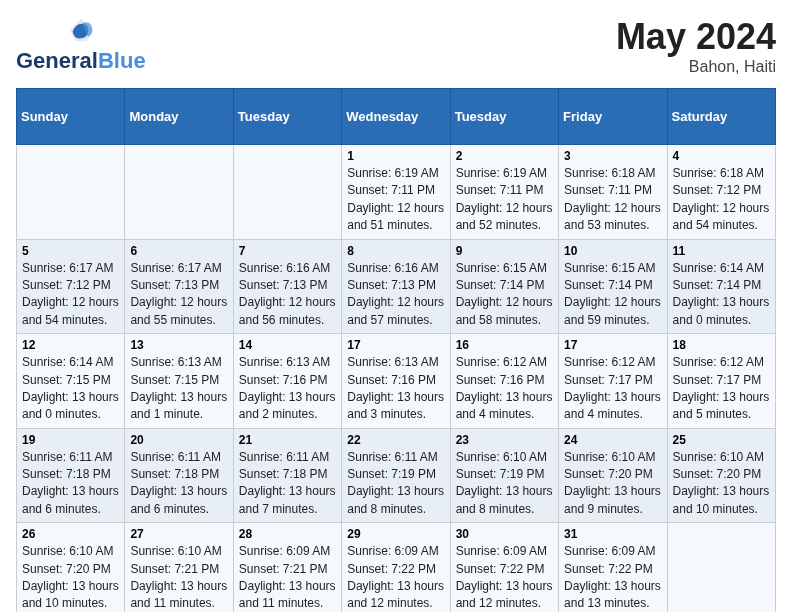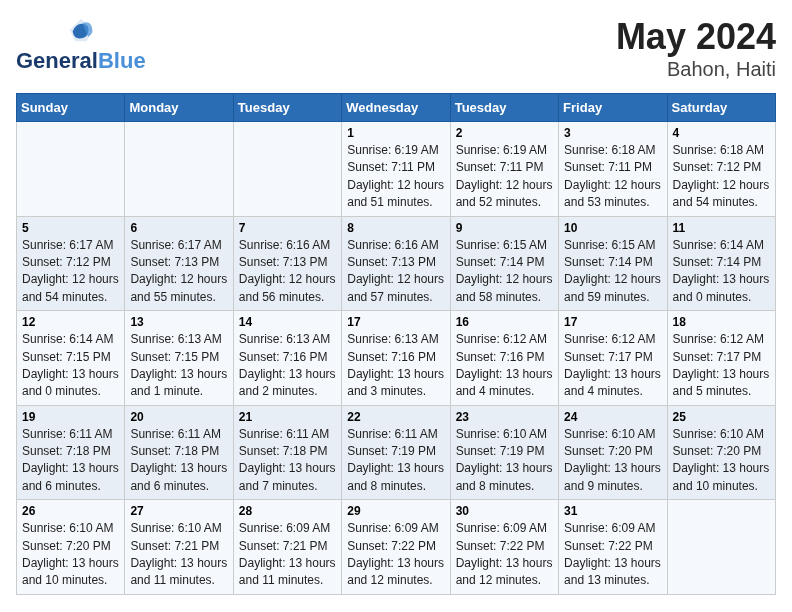--- a/index.html
+++ b/index.html
@@ -37,33 +37,33 @@
     }
     .title-block {
       text-align: right;
     }
     .month-title {
       font-size: 36px;
       font-weight: bold;
       color: #222;
     }
     .location {
-      font-size: 20px;
+      font-size: 16px;
       color: #444;
       text-align: right;
     }
     table {
       width: 100%;
       border-collapse: collapse;
       font-size: 11px;
     }
     thead tr th {
       background-color: #2a6db5;
       color: #fff;
-      padding: 6px 4px;
+      padding: 20px 4px;
       text-align: left;
       font-size: 13px;
       font-weight: bold;
       border: 1px solid #1a5a9a;
     }
     tbody tr td {
       border: 1px solid #ccc;
       vertical-align: top;
       padding: 4px 5px;
       width: calc(100% / 7);

